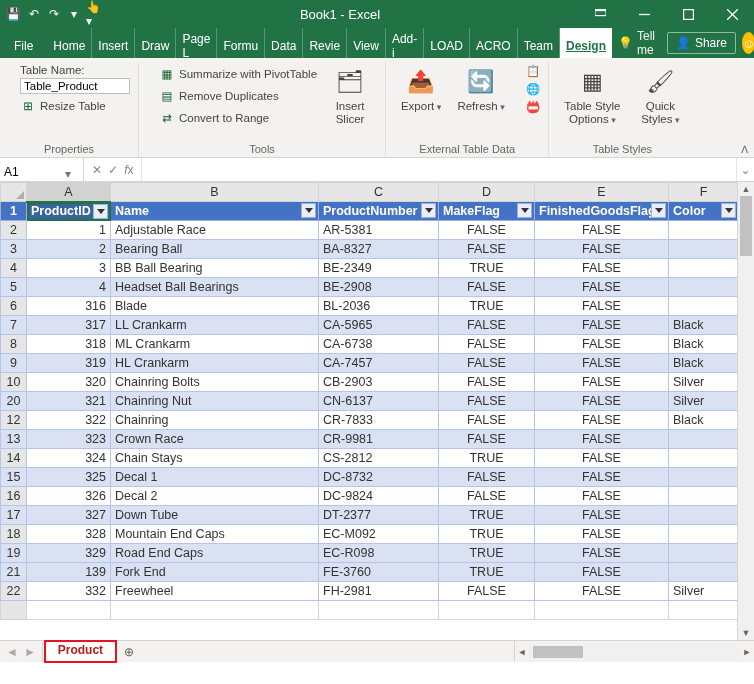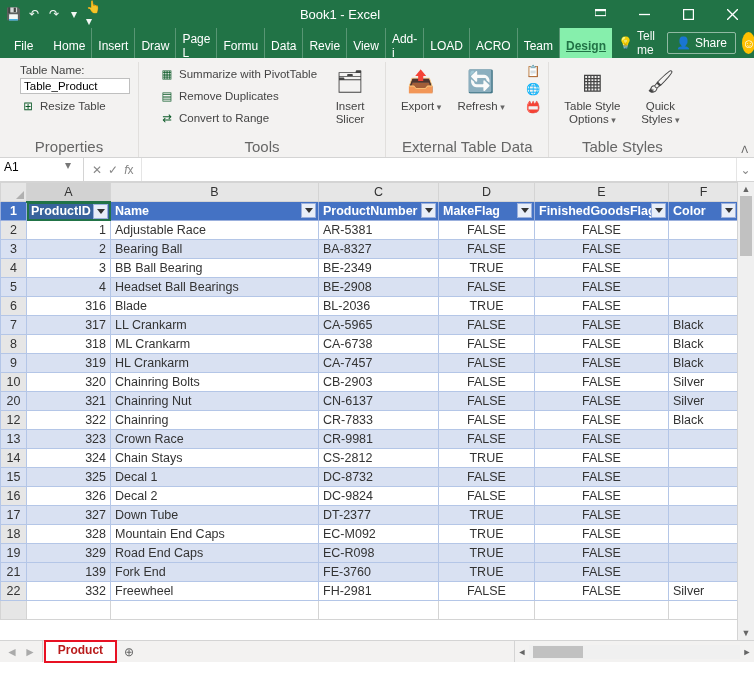--- a/index.html
+++ b/index.html
@@ -11,44 +11,44 @@
   .qat .ico { width: 16px; height: 16px; display: inline-flex; align-items: center; justify-content: center; font-size: 12px; opacity: 0.95; }
   .title-center { flex: 1; text-align: center; font-size: 13px; }
   .win-controls { display: flex; }
   .win-controls .wc { width: 44px; height: 28px; display: flex; align-items: center; justify-content: center; font-size: 11px; }
   .win-controls .wc svg { width: 11px; height: 11px; }
 
   
   .ribbon-tabs { background: #217346; height: 30px; display: flex; align-items: stretch; padding: 0 8px; color: #fff; font-size: 12px; }
   .ribbon-tabs .tab { padding: 6px 6px 0 6px; cursor: pointer; border-right: 1px solid rgba(255,255,255,0.25); display: flex; align-items: center; }
   .ribbon-tabs .tab.first { border-left: none; }
-  .ribbon-tabs .tab.active { background: #86efac; color: #217346; font-weight: 600; border: none; text-decoration: underline; }
+  .ribbon-tabs .tab.active { background: #ffffff; color: #217346; font-weight: 600; border: none; text-decoration: underline; }
   .ribbon-tabs .spacer { flex: 1; }
   .ribbon-tabs .tell { display: flex; align-items: center; gap: 4px; padding: 0 6px; opacity: 0.95; }
   .ribbon-tabs .share { display: flex; align-items: center; gap: 4px; padding: 2px 8px; border: 1px solid rgba(255,255,255,0.5); border-radius: 2px; margin: 4px 6px; }
   .ribbon-tabs .smile { width: 22px; height: 22px; border-radius: 50%; background: #ffc000; display: flex; align-items: center; justify-content: center; align-self: center; font-size: 13px; }
 
   
   .ribbon { background: #f3f2f1; border-bottom: 1px solid #d4d4d4; height: 100px; display: flex; padding: 4px 0 0 0; font-size: 11.5px; color: #444; position: relative; }
   .ribbon .group { border-right: 1px solid #e1dfdd; padding: 2px 8px 0 8px; display: flex; flex-direction: column; justify-content: space-between; }
   .ribbon .group-body { display: flex; gap: 6px; align-items: flex-start; }
-  .ribbon .group-label { text-align: center; font-size: 15px; color: #666; padding: 1px 0 2px; }
+  .ribbon .group-label { text-align: center; font-size: 11px; color: #666; padding: 1px 0 2px; }
   .ribbon .col { display: flex; flex-direction: column; gap: 2px; margin-left: 12px; }
   .ribbon .btn-big { display: flex; flex-direction: column; align-items: center; gap: 2px; width: 54px; padding-top: 2px; }
   .ribbon .btn-big .icon { width: 32px; height: 32px; display: flex; align-items: center; justify-content: center; font-size: 22px; }
   .ribbon .btn-big .lbl { text-align: center; line-height: 1.1; }
   .ribbon .ddarr::after { content: " ▾"; font-size: 9px; color: #666; }
   .ribbon input[type=text] { border: 1px solid #bfbfbf; padding: 1px 3px; font-size: 11.5px; width: 110px; background: #fff; }
   .ribbon .rowitem { display: flex; align-items: center; gap: 4px; height: 20px; }
   .ribbon .rowitem .ic { width: 16px; height: 16px; display: inline-flex; align-items: center; justify-content: center; color: #0c5a28; }
   .ribbon-collapse { position: absolute; right: 6px; bottom: 2px; color: #666; font-size: 10px; }
 
   
   .formula-bar { height: 24px; border-bottom: 1px solid #d4d4d4; display: flex; align-items: stretch; }
-  .name-box { width: 84px; border-right: 1px solid #d4d4d4; display: flex; align-items: flex-start; }
+  .name-box { width: 84px; border-right: 1px solid #d4d4d4; display: flex; align-items: flex-end; }
   .name-box input { border: none; width: 60px; padding: 2px 4px; font-size: 12px; }
   .name-box .dd { width: 16px; color: #777; text-align: center; }
   .fx-icons { display: flex; align-items: center; gap: 6px; padding: 0 8px; color: #888; border-right: 1px solid #e5e5e5; }
   .fx-input { flex: 1; border: none; padding: 2px 6px; }
   .fx-expand { width: 18px; color: #888; display: flex; align-items: center; justify-content: center; border-left: 1px solid #e5e5e5; }
 
   
   .grid-area { position: relative; height: 458px; display: flex; }
   .grid-scroll { flex: 1; overflow: hidden; position: relative; }
   table.sheet { border-collapse: collapse; table-layout: fixed; width: 738px; }

